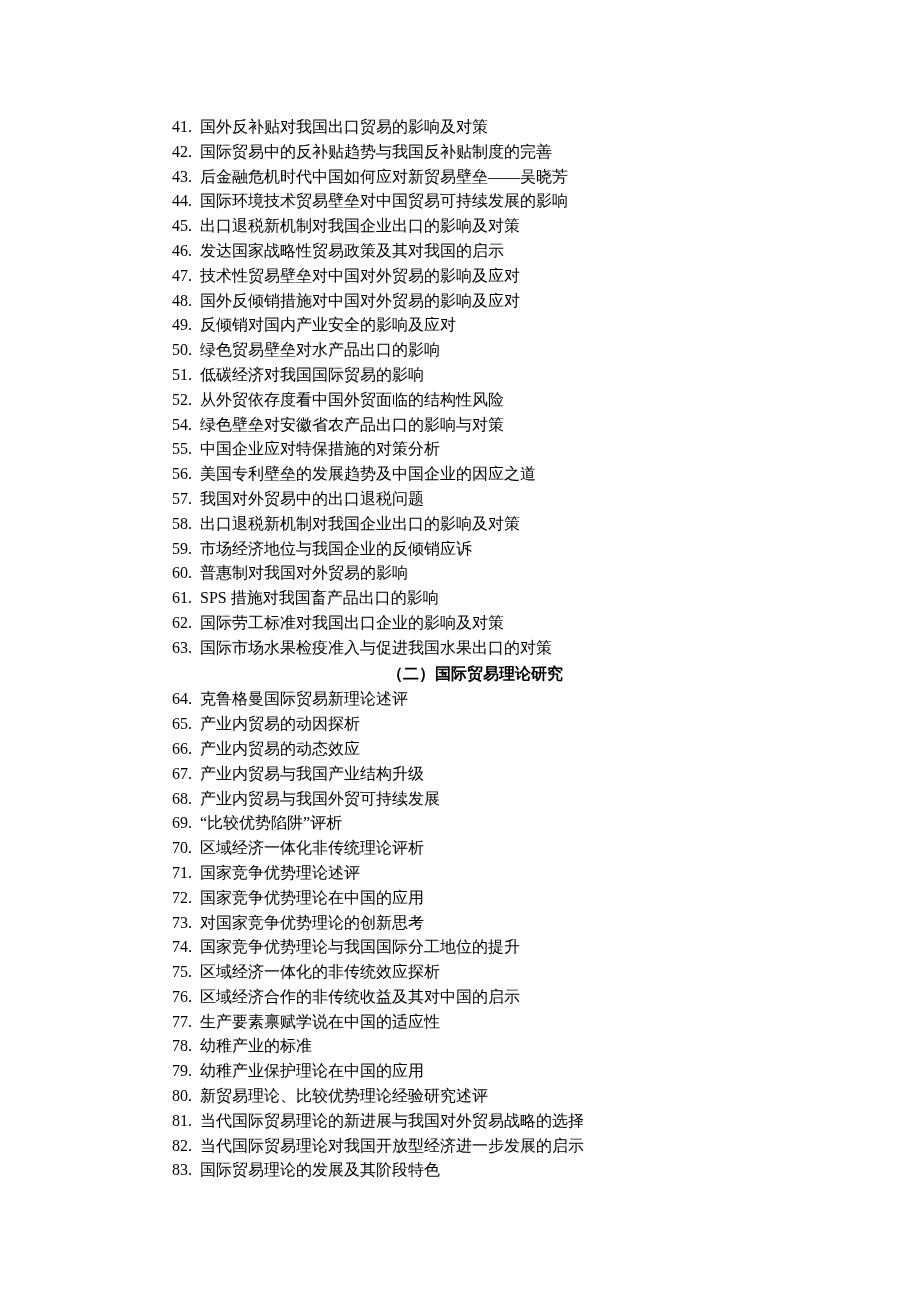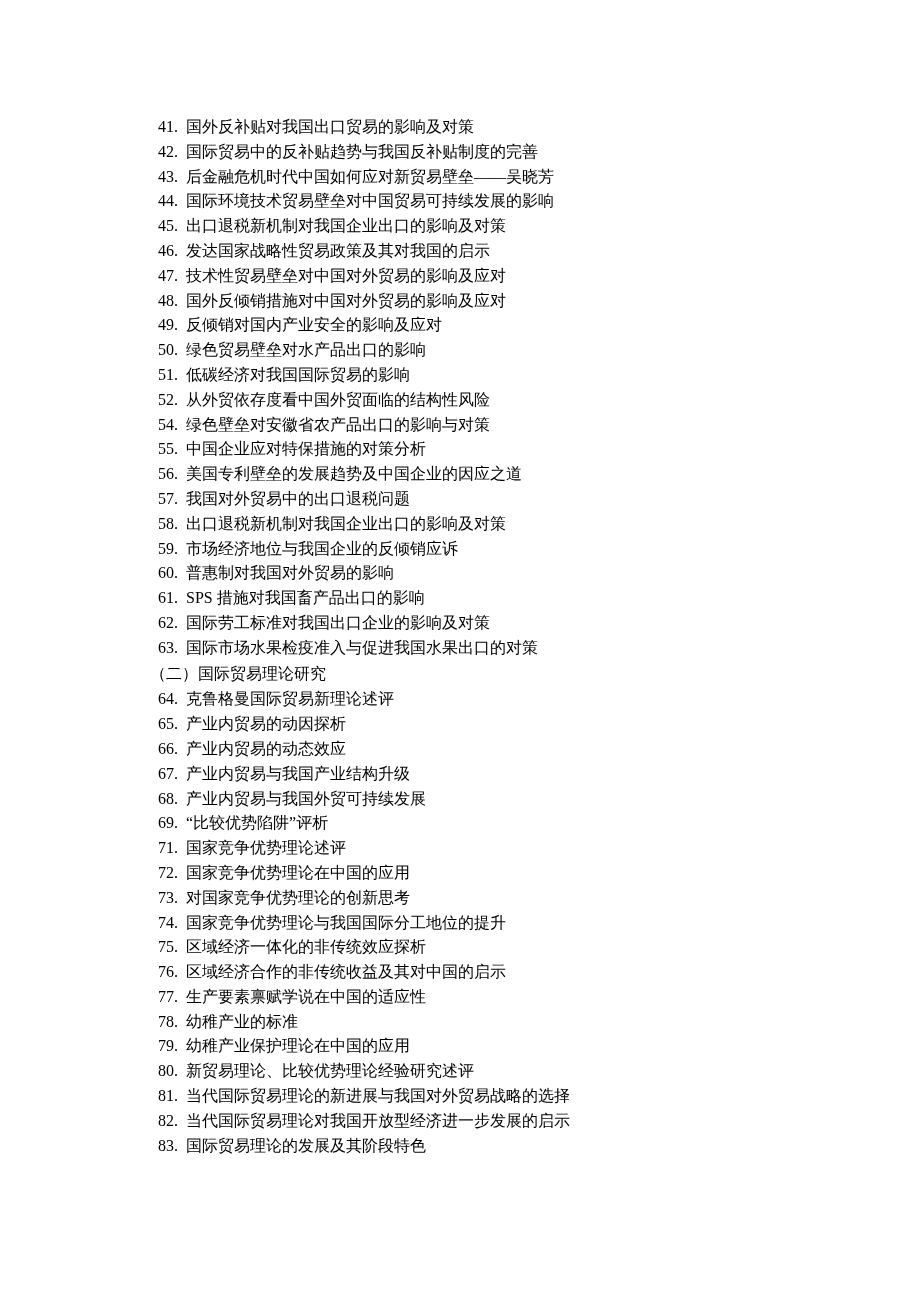--- a/index.html
+++ b/index.html
@@ -8,40 +8,42 @@
       font-family: "SimSun", "宋体", serif;
       font-size: 16px;
       color: #000000;
       line-height: 1.55;
       width: 920px;
       padding: 115px 120px 100px 150px;
     }
     .item {
       display: flex;
       margin-bottom: 0px;
+      margin-left: 14px;
     }
     .num {
       min-width: 36px;
       text-align: right;
       padding-right: 8px;
       font-family: "Times New Roman", serif;
     }
     .num::after {
       content: ".";
     }
     .txt {
       flex: 1;
       font-family: Liberation Serif, serif;
     }
     .heading {
-      font-weight: normal;
+      font-weight: bold;
       margin-top: 1px;
       margin-bottom: 1px;
       padding-left: 0px;
       font-family: "SimHei", "黑体", sans-serif;
+      text-align: center;
     }
   </style>
 </head>
 <body>
 
 <div id="list-container">
     <div class="item">
       <span class="num">41</span>
       <span class="txt">国外反补贴对我国出口贸易的影响及对策</span>
     </div>
@@ -148,20 +150,24 @@
     </div>
     <div class="item">
       <span class="num">68</span>
       <span class="txt">产业内贸易与我国外贸可持续发展</span>
     </div>
     <div class="item">
       <span class="num">69</span>
       <span class="txt">“比较优势陷阱”评析</span>
     </div>
     <div class="item">
+      <span class="num">70</span>
+      <span class="txt">区域经济一体化非传统理论评析</span>
+    </div>
+    <div class="item">
       <span class="num">71</span>
       <span class="txt">国家竞争优势理论述评</span>
     </div>
     <div class="item">
       <span class="num">72</span>
       <span class="txt">国家竞争优势理论在中国的应用</span>
     </div>
     <div class="item">
       <span class="num">73</span>
       <span class="txt">对国家竞争优势理论的创新思考</span>

